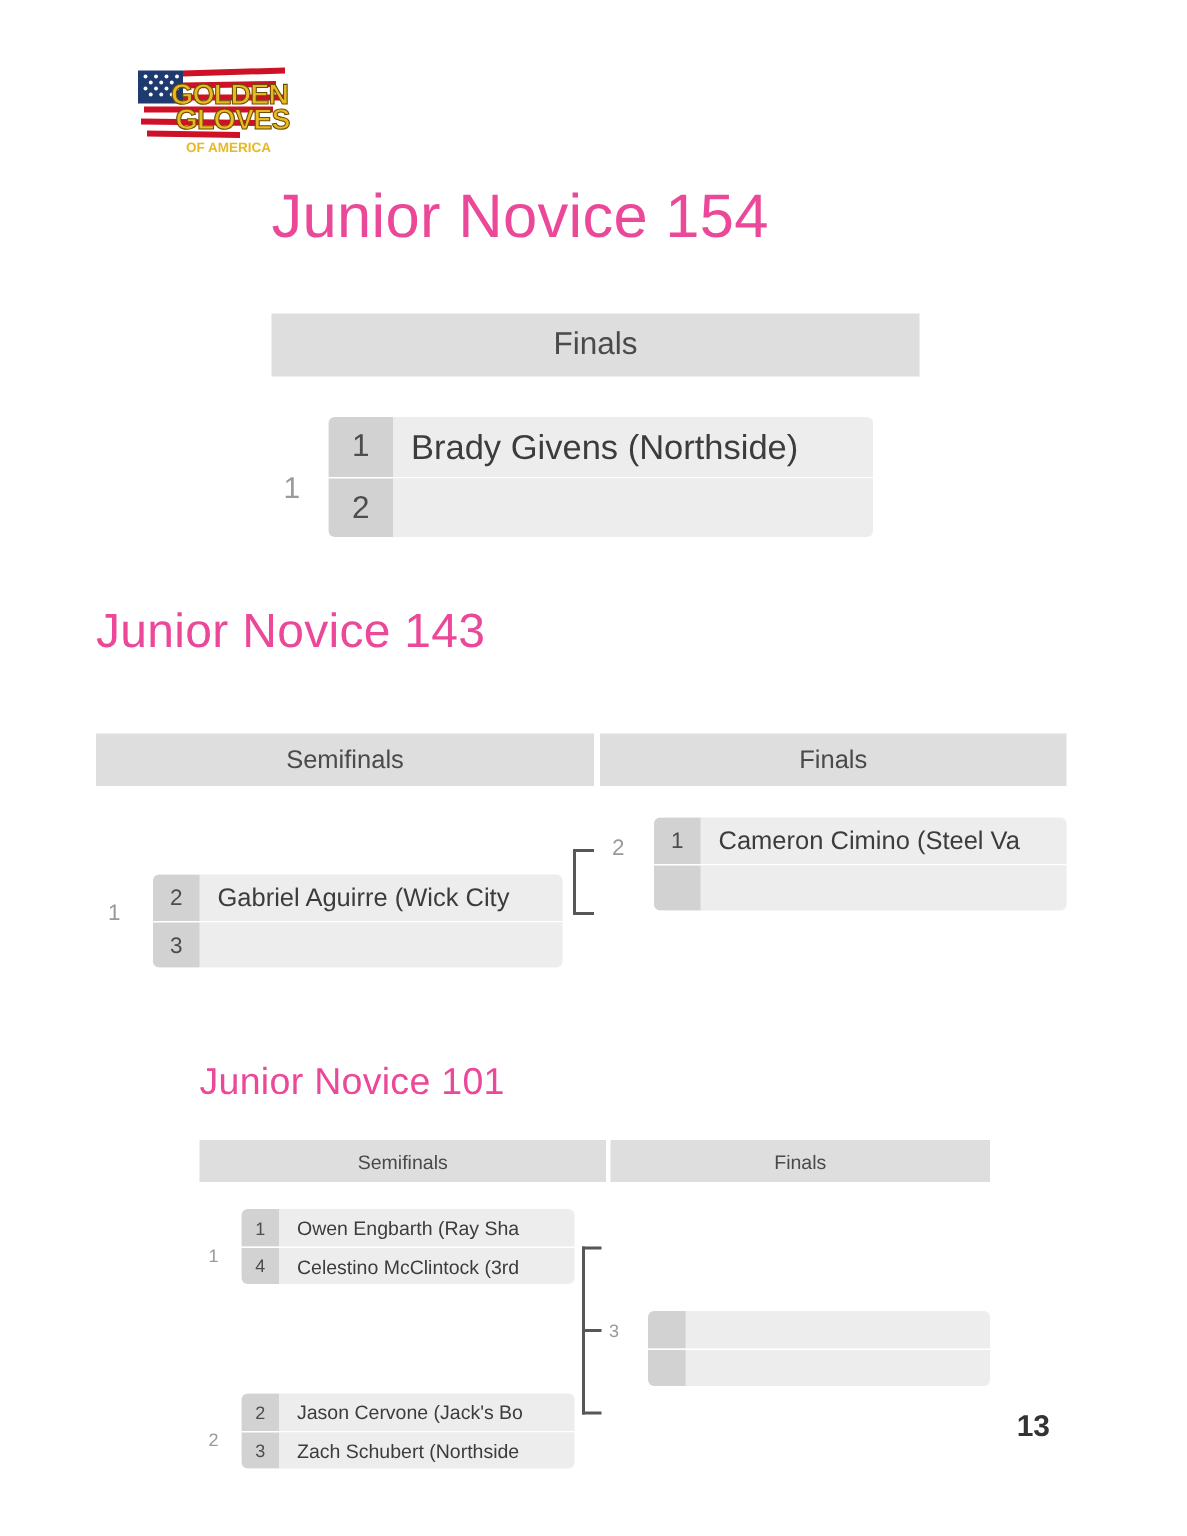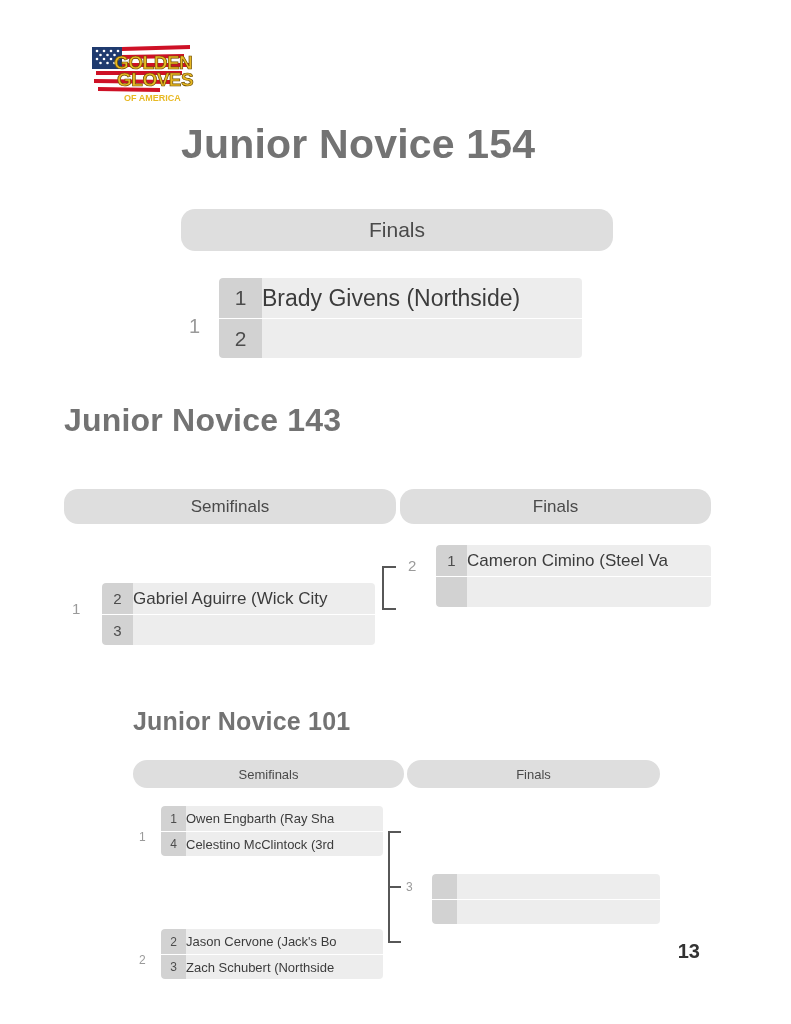--- a/index.html
+++ b/index.html
@@ -21,22 +21,22 @@
     position: absolute;
     left: 86px;
     top: 35px;
     width: 112px;
     height: 72px;
   }
 
   
   .sec-title {
     position: absolute;
-    font-weight: bold;
-    color: #737373;
+    font-weight: normal;
+    color: #ec4899;
     white-space: nowrap;
     letter-spacing: 0.2px;
   }
   #title-154 { left: 181px; top: 121px; font-size: 41px; }
   #title-143 { left: 64px;  top: 402px; font-size: 32px; }
   #title-132 { left: 133px; top: 707px; font-size: 25px; }
 
   
   .bracket { position: absolute; }
   #bracket-154 { left: 181px; top: 209px;  width: 432px; height: 150px; }
@@ -45,21 +45,20 @@
 
   
   .round-header {
     position: absolute;
     background: #dedede;
     color: #4a4a4a;
     display: flex;
     align-items: center;
     justify-content: center;
     box-sizing: border-box;
-    border-radius: 14px;
   }
   #bracket-154 .round-header { height: 42px; font-size: 21px; }
   #bracket-143 .round-header { height: 35px; font-size: 17px; }
   #bracket-132 .round-header { height: 28px; font-size: 13px; }
 
   
   .match {
     position: absolute;
     box-sizing: border-box;
   }
@@ -76,20 +75,21 @@
     background: #d2d2d2;
     flex: 0 0 auto;
     display: flex;
     align-items: center;
     justify-content: center;
     align-self: stretch;
     color: #4d4d4d;
     box-sizing: border-box;
   }
   .slot .pname {
+    padding-left: 12px;
     color: #3c3c3c;
     overflow: hidden;
     white-space: nowrap;
     flex: 1 1 auto;
   }
   .match.round-top .slot:first-child { border-radius: 4px 4px 0 0; }
   .match.round-top .slot:first-child .seed { border-radius: 4px 0 0 0; }
   .match.round-top .slot:last-child { border-radius: 0 0 4px 4px; }
   .match.round-top .slot:last-child .seed { border-radius: 0 0 0 4px; }
 

